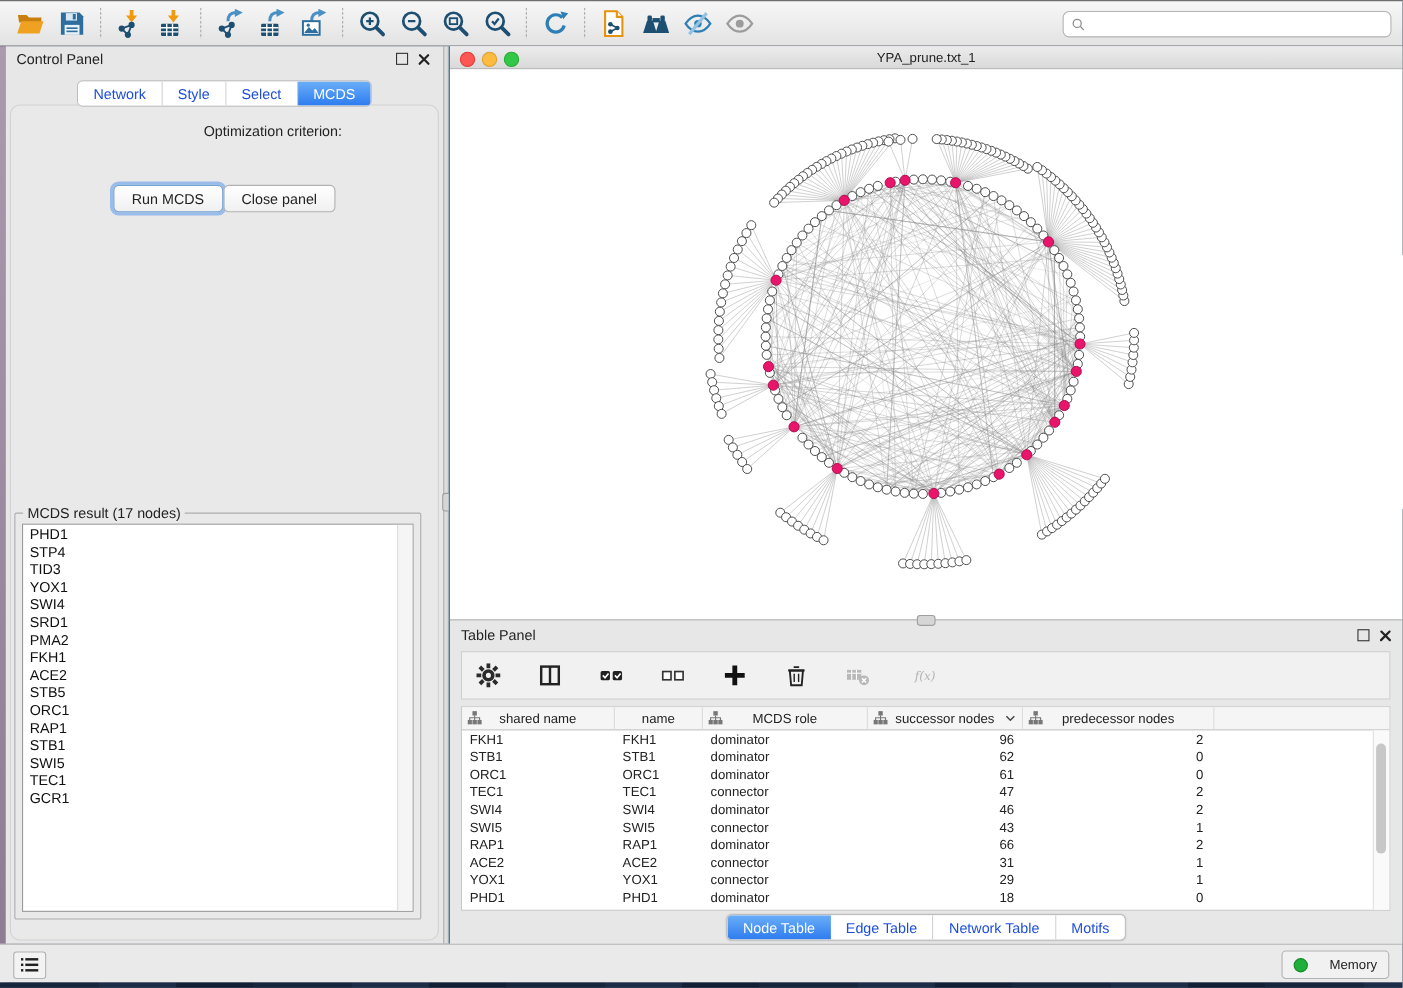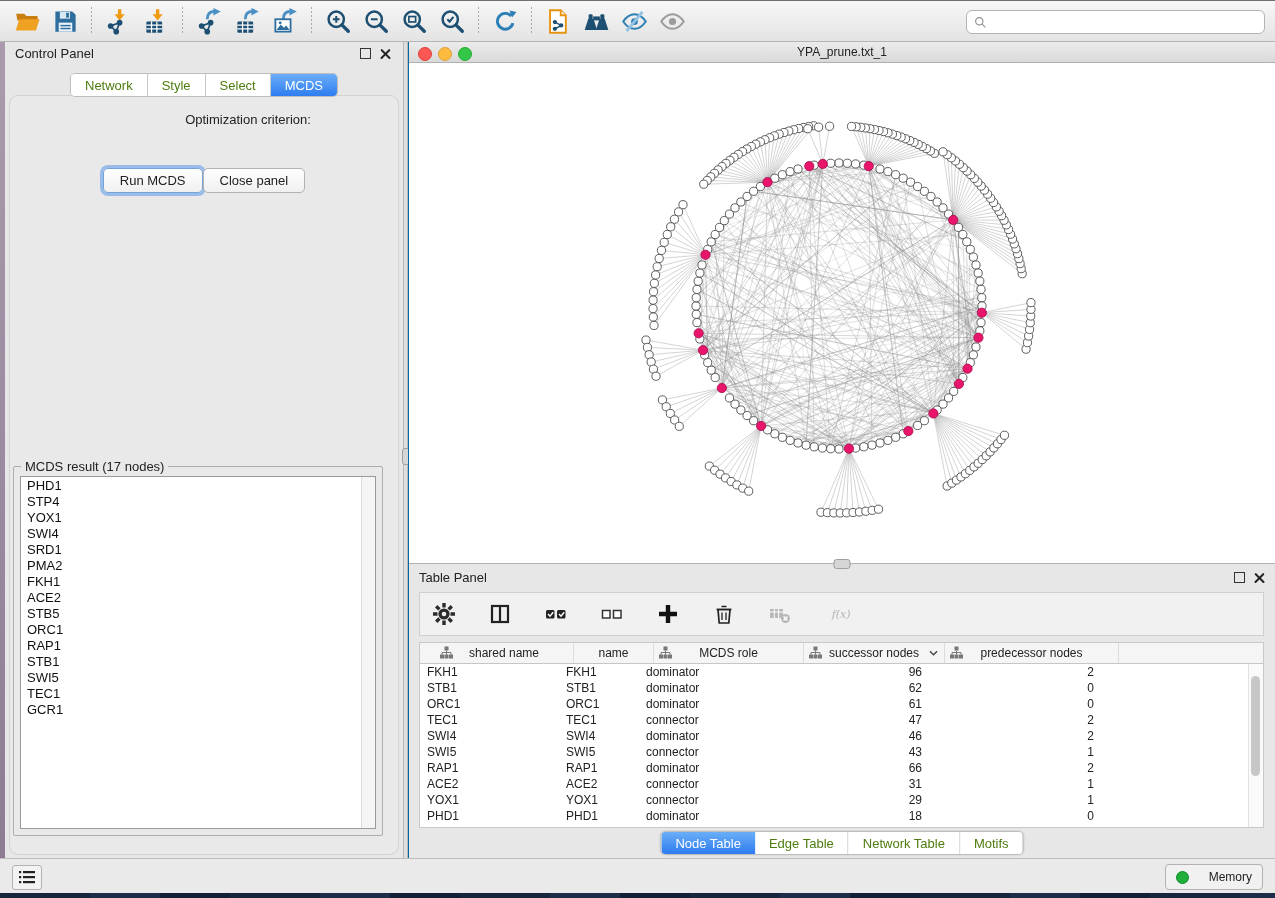--- a/index.html
+++ b/index.html
@@ -29,21 +29,21 @@
   #cp-title{left:10px;top:4px;}
   .win-icons{position:absolute;display:flex;gap:9px;align-items:center;}
   #cp-icons{right:12px;top:6px;}
   .float-ic{width:9px;height:9px;border:1.6px solid #333;display:inline-block;}
   .close-ic{width:11px;height:11px;position:relative;display:inline-block;}
   .close-ic:before,.close-ic:after{content:"";position:absolute;left:-1px;top:4.5px;width:13px;height:2.4px;background:#222;border-radius:1px;}
   .close-ic:before{transform:rotate(45deg);} .close-ic:after{transform:rotate(-45deg);}
   #cp-box{left:4px;top:53px;width:388px;height:758px;background:#e9e9e9;
     border:1px solid #d2d2d2;border-radius:9px;}
   .seg{display:flex;border:1px solid #bdbdbd;border-radius:5px;background:#fff;overflow:hidden;height:22px;}
-  .seg .sg{font-size:13px;color:#4d7c0f;display:flex;align-items:center;justify-content:center;
+  .seg .sg{font-size:13px;color:#1d4ed8;display:flex;align-items:center;justify-content:center;
     border-right:1px solid #c9c9c9;padding:0 14px;background:#fff;}
   .seg .sg:last-child{border-right:none;}
   .seg .sg.active{background:linear-gradient(#6aaef8,#2e7cf0);color:#fff;border-right:none;}
   #cp-tabs{position:absolute;left:50%;top:31px;transform:translateX(-50%);}
   #opt-label{top:70px;left:0;width:100%;text-align:center;font-size:13px;padding-left:44px;}
   #dropdown{left:40px;top:93px;width:316px;height:24px;background:#fff;border:1px solid #a8a8a8;
     border-radius:5px;display:flex;align-items:center;box-sizing:border-box;}
   #dropdown .dval{flex:1;font-size:13px;padding-left:9px;white-space:nowrap;}
   #dropdown .stepper{width:19px;height:20px;margin-right:1px;border-radius:4px;
     background:linear-gradient(#6db0f9,#2d7cf0);display:flex;flex-direction:column;
@@ -79,21 +79,21 @@
   #hsplit-grip{position:absolute;left:50%;top:-5px;transform:translateX(-50%);width:15px;height:8px;
     background:#d6d6d6;border:1px solid #9f9f9f;border-radius:3px;}
   #tp-title{left:10px;top:6px;}
   #tp-icons{right:10px;top:8px;}
   #tp-toolbar{left:10px;top:28px;width:845px;height:44px;background:#f1f1f1;border:1px solid #cfcfcf;
     box-sizing:border-box;display:flex;align-items:center;padding-left:10px;gap:28px;}
   .ttbtn{width:28px;height:28px;display:flex;align-items:center;justify-content:center;}
   .ttbtn svg{width:22px;height:22px;}
   #node-table{left:10px;top:78px;width:845px;height:186px;background:#fff;border:1px solid #c9c9c9;box-sizing:border-box;}
   .tgrid{display:grid;grid-template-columns:139px 80px 150px 141px 174px 1fr;}
-  #thead{height:20px;background:#f5f5f5;border-bottom:1px solid #c6c6c6;padding-left:15px;}
+  #thead{height:20px;background:#f5f5f5;border-bottom:1px solid #c6c6c6;}
   .th{position:relative;display:flex;align-items:center;justify-content:center;
     font-size:12px;color:#222;border-right:1px solid #dcdcdc;overflow:hidden;}
   .th:last-child{border-right:none;}
   .th .colicon{position:absolute;left:5px;top:3px;}
   .th .sort{position:absolute;right:6px;top:7px;}
   #tbody{position:absolute;left:0;top:21px;right:14px;bottom:0;overflow:hidden;}
   .tr{height:16px;align-items:center;}
   .td{font-size:12px;white-space:nowrap;overflow:hidden;}
   .td.c0,.td.c1,.td.c2{padding-left:7px;}
   .td.c3{text-align:right;padding-right:8px;}
@@ -284,20 +284,21 @@
   <div id="btn-row" class="abs">
     <button class="aqua-btn focused">Run MCDS</button>
     <button class="aqua-btn">Close panel</button>
   </div>
   <div id="mcds-fieldset" class="abs">
     <span id="mcds-legend">MCDS result (17 nodes)</span>
     <div id="mcds-list">
       <div id="mcds-items">
           <div class="mcds-item">PHD1</div>
           <div class="mcds-item">STP4</div>
+          <div class="mcds-item">TID3</div>
           <div class="mcds-item">YOX1</div>
           <div class="mcds-item">SWI4</div>
           <div class="mcds-item">SRD1</div>
           <div class="mcds-item">PMA2</div>
           <div class="mcds-item">FKH1</div>
           <div class="mcds-item">ACE2</div>
           <div class="mcds-item">STB5</div>
           <div class="mcds-item">ORC1</div>
           <div class="mcds-item">RAP1</div>
           <div class="mcds-item">STB1</div>

